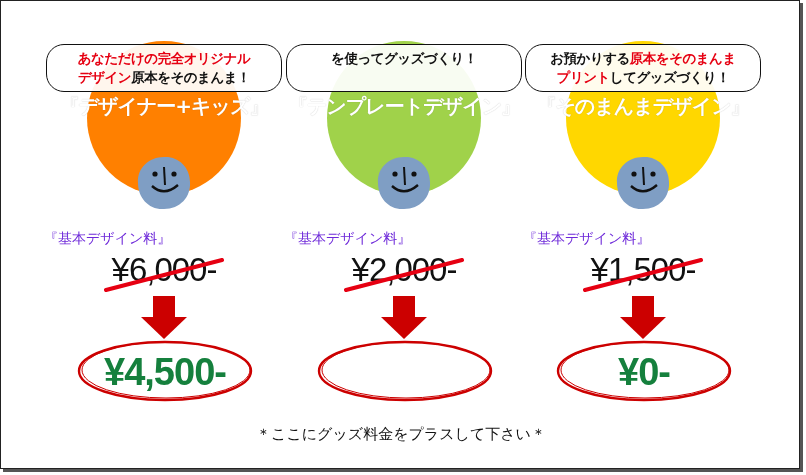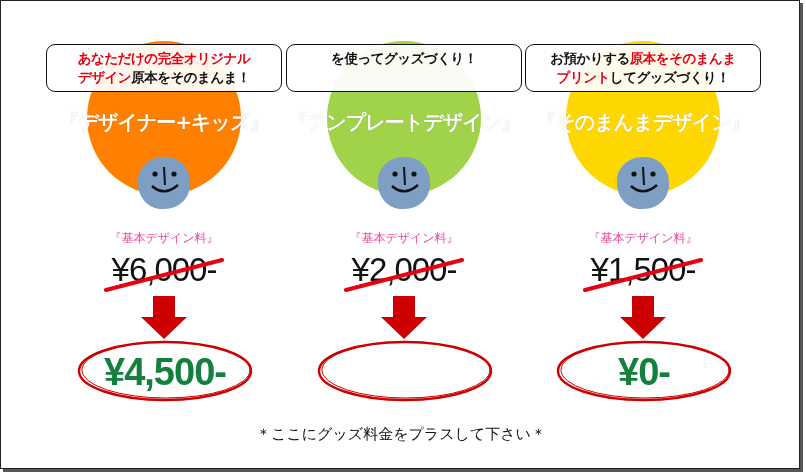--- a/index.html
+++ b/index.html
@@ -4,30 +4,30 @@
 <style>
   html, body { margin:0; padding:0; background:#ffffff; }
   body { width:806px; height:475px; position:relative; overflow:hidden;
          font-family:"DejaVu Sans","Liberation Sans",sans-serif; }
   .frame { position:absolute; left:0; top:0; width:800px; height:469px;
            border:1px solid #222; background:#fff;
            box-shadow:3px 3px 0 #555; box-sizing:border-box; }
   .col { position:absolute; top:0; width:240px; height:469px; }
   .circle { position:absolute; left:43px; top:40px; width:154px; height:154px; border-radius:50%; }
   .callout { position:absolute; left:2px; top:43px; width:236px; height:48px;
-             border:1.5px solid #111; border-radius:9px; background:rgba(255,255,255,0.93);
+             border:1.5px solid #111; border-radius:18px; background:rgba(255,255,255,0.93);
              box-sizing:border-box; text-align:center; font-size:13.5px; font-weight:bold;
              line-height:19px; padding-top:4px; letter-spacing:-0.5px; color:#111; }
   .callout .red { color:#e60012; }
-  .plan-title { position:absolute; left:0; top:108px; width:240px; text-align:center;
+  .plan-title { position:absolute; left:0; top:92px; width:240px; text-align:center;
                 color:#fff; font-size:20px; font-weight:bold; letter-spacing:-1px;
                 text-shadow:0 0 1px rgba(0,0,0,0.25); }
   .face { position:absolute; left:90px; top:152px; width:60px; height:60px; }
-  .base-label { position:absolute; left:0; top:229px; width:240px; text-align:center;
-                font-size:12px; color:#ec4899; }
+  .base-label { position:absolute; left:0; top:229px; width:240px; 
+                font-size:14px; color:#6d28d9; }
   .old-price { position:absolute; left:0; top:250px; width:240px; text-align:center;
                font-size:33px; color:#111; font-family:"Liberation Sans",sans-serif; letter-spacing:-1px; }
   .strike { position:absolute; left:60px; top:257px; width:120px; height:34px; }
   .arrow { position:absolute; left:96px; top:295px; width:48px; height:44px; }
   .new-price-wrap { position:absolute; left:32px; top:338px; width:178px; height:64px; }
   .new-price-wrap svg { position:absolute; left:0; top:0; }
   .new-price { position:absolute; left:0; top:12px; width:178px; text-align:center;
                font-size:38px; font-weight:bold; color:#15803d;
                font-family:"Liberation Sans",sans-serif; letter-spacing:-1px; }
   .footer { position:absolute; left:0; top:424px; width:800px; text-align:center;

